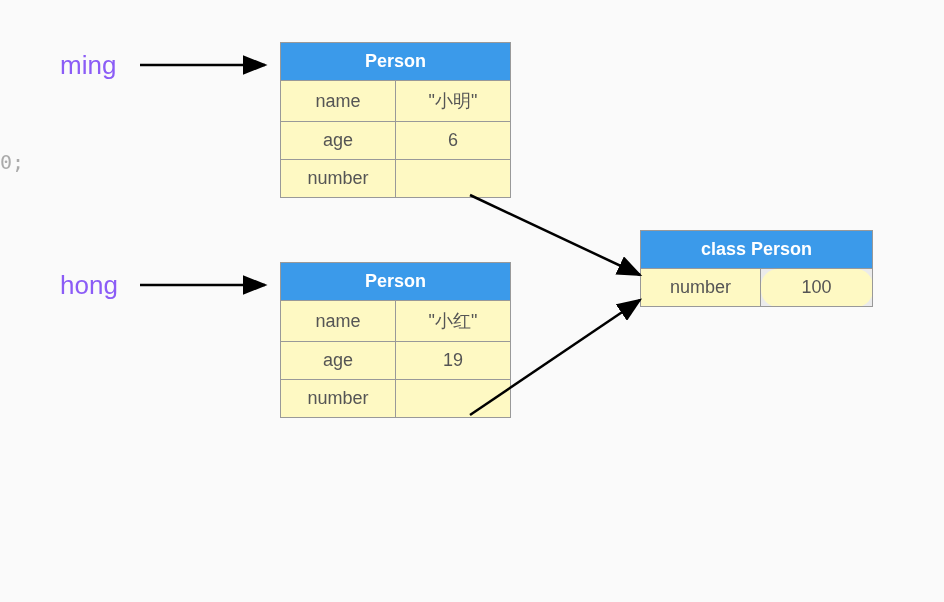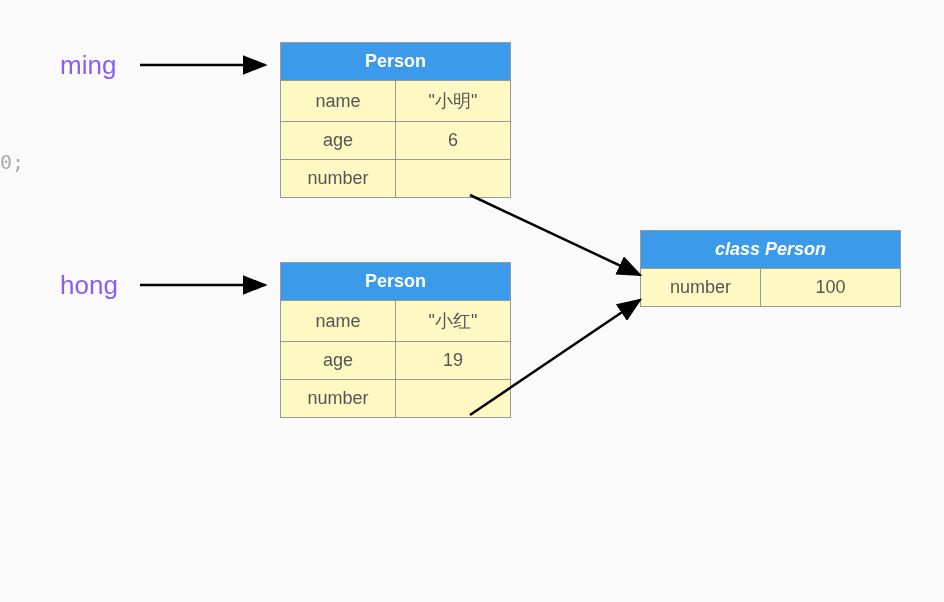--- a/index.html
+++ b/index.html
@@ -32,23 +32,23 @@
     .table td {
       border: 1px solid #999;
       padding: 8px 0;
       text-align: center;
       font-size: 18px;
       color: #555;
       background: #fef9c3;
     }
     .table .col1 { width: 115px; }
     .table .col2 { width: 115px; }
-    .class-table th { padding: 8px 12px; font-style: italic; }
+    .class-table th { padding: 8px 12px; }
     .class-table .ccol1 { width: 120px; }
-    .class-table .ccol2 { width: 140px; }
+    .class-table .ccol2 { width: 112px; border-radius: 17px; }
     .partial-text {
       position: absolute;
       left: 0;
       top: 150px;
       font-size: 20px;
       color: #aaa;
       font-family: monospace;
     }
     svg.arrows {
       position: absolute;

